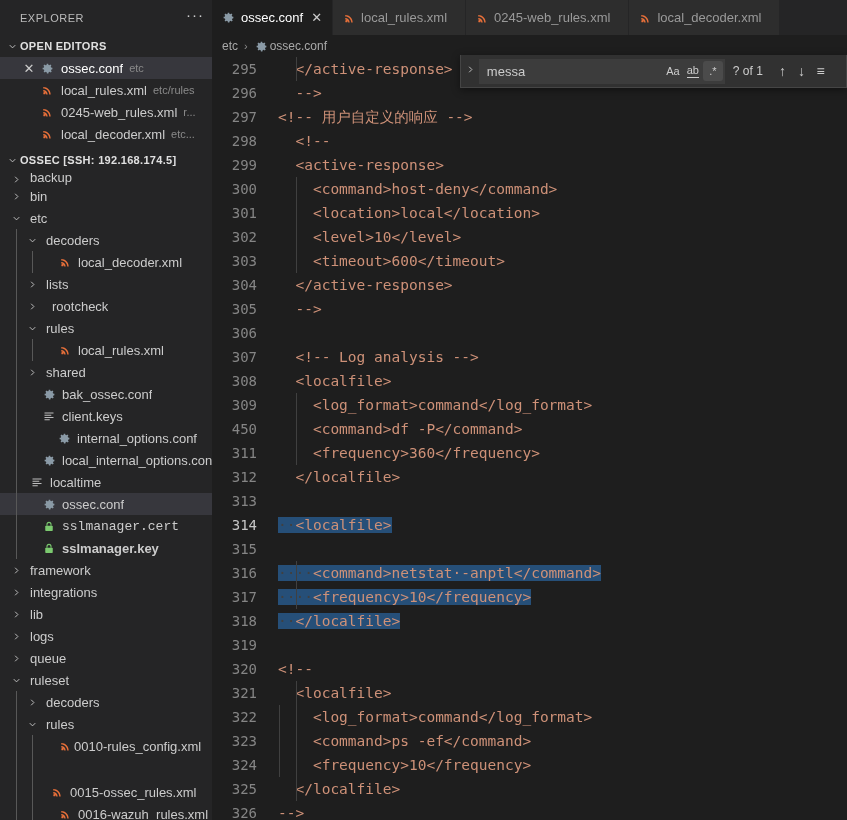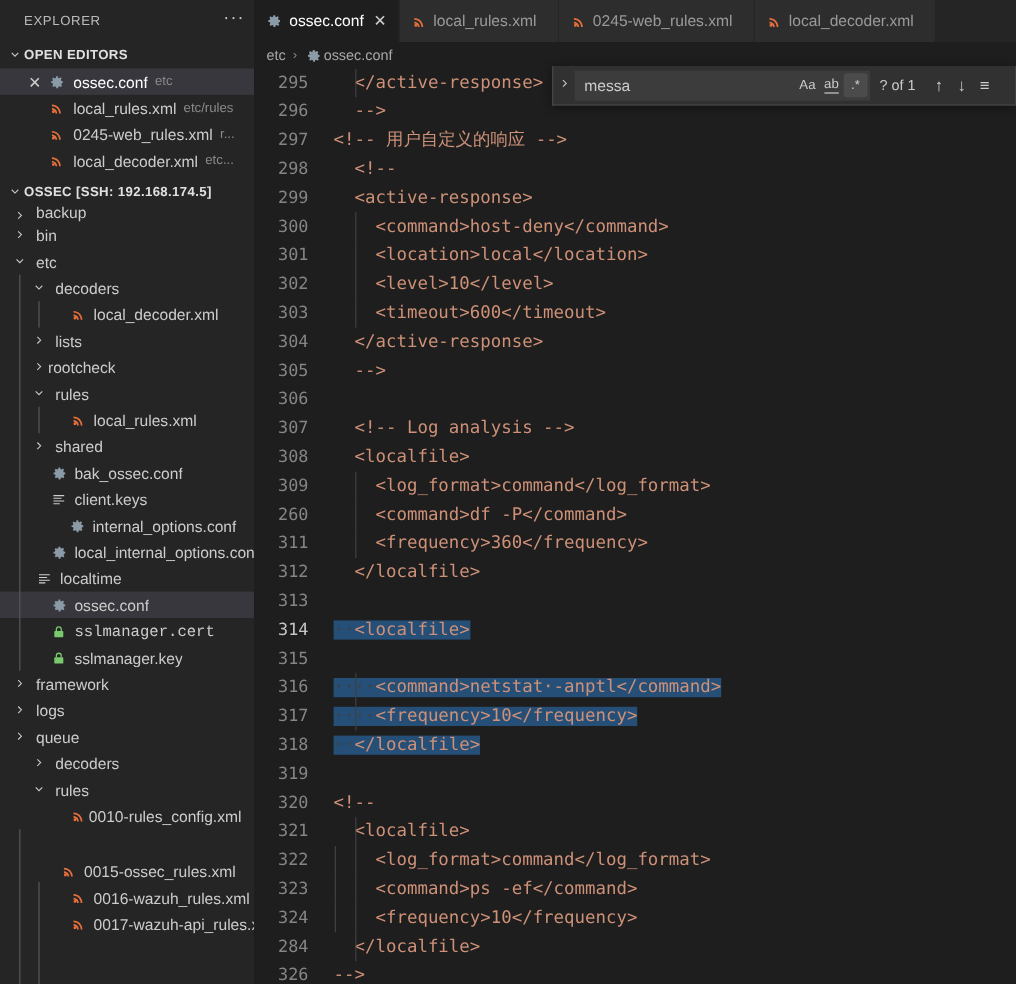--- a/index.html
+++ b/index.html
@@ -245,21 +245,21 @@
         <div class="row" style="padding-left: 24px;">
           <span class="twisty"><svg width="11" height="11" viewBox="0 0 16 16">
               <path d="M6 4l4 4-4 4" fill="none" stroke="#ccc" stroke-width="1.3"></path>
             </svg></span>
           <span class="lbl" style="margin-left: 6px;">lists</span>
         </div>
         <div class="row" style="padding-left: 24px;">
           <span class="twisty"><svg width="11" height="11" viewBox="0 0 16 16">
               <path d="M6 4l4 4-4 4" fill="none" stroke="#ccc" stroke-width="1.3"></path>
             </svg></span>
-          <span class="lbl" style="margin-left: 0;">rootcheck</span>
+          <span class="lbl" style="margin-left: 12px;">rootcheck</span>
         </div>
         <div class="row" style="padding-left: 24px;">
           <span class="twisty"><svg width="11" height="11" viewBox="0 0 16 16">
               <path d="M4 6l4 4 4-4" fill="none" stroke="#ccc" stroke-width="1.3"></path>
             </svg></span>
           <span class="lbl" style="margin-left: 6px;">rules</span>
         </div>
         <div class="row" style="padding-left: 40px;">
           <span class="twisty"></span>
           <span class="icn">
@@ -354,39 +354,57 @@
           <span class="lbl" style="margin-left: 4px;">sslmanager.cert</span>
         </div>
         <div class="row" style="padding-left: 24px;">
           <span class="twisty"></span>
           <span class="icn">
             <svg width="12" height="13" viewBox="0 0 16 16">
               <rect x="3" y="7" width="10" height="7" rx="1" fill="#7bc96f"></rect>
               <path d="M5.3 7V5.2a2.7 2.7 0 015.4 0V7" fill="none" stroke="#7bc96f" stroke-width="1.4"></path>
             </svg>
           </span>
-          <span class="lbl" style="margin-left: 4px;">sslmanager.key</span>
+          <span class="lbl" style="margin-left: 4px; font-weight: bold;">sslmanager.key</span>
         </div>
         <div class="row" style="padding-left: 8px;">
           <span class="twisty"><svg width="11" height="11" viewBox="0 0 16 16">
               <path d="M6 4l4 4-4 4" fill="none" stroke="#ccc" stroke-width="1.3"></path>
             </svg></span>
           <span class="lbl" style="margin-left: 6px;">framework</span>
         </div>
         <div class="row" style="padding-left: 8px;">
           <span class="twisty"><svg width="11" height="11" viewBox="0 0 16 16">
               <path d="M6 4l4 4-4 4" fill="none" stroke="#ccc" stroke-width="1.3"></path>
             </svg></span>
+          <span class="lbl" style="margin-left: 6px;">integrations</span>
+        </div>
+        <div class="row" style="padding-left: 8px;">
+          <span class="twisty"><svg width="11" height="11" viewBox="0 0 16 16">
+              <path d="M6 4l4 4-4 4" fill="none" stroke="#ccc" stroke-width="1.3"></path>
+            </svg></span>
+          <span class="lbl" style="margin-left: 6px;">lib</span>
+        </div>
+        <div class="row" style="padding-left: 8px;">
+          <span class="twisty"><svg width="11" height="11" viewBox="0 0 16 16">
+              <path d="M6 4l4 4-4 4" fill="none" stroke="#ccc" stroke-width="1.3"></path>
+            </svg></span>
           <span class="lbl" style="margin-left: 6px;">logs</span>
         </div>
         <div class="row" style="padding-left: 8px;">
           <span class="twisty"><svg width="11" height="11" viewBox="0 0 16 16">
               <path d="M6 4l4 4-4 4" fill="none" stroke="#ccc" stroke-width="1.3"></path>
             </svg></span>
           <span class="lbl" style="margin-left: 6px;">queue</span>
+        </div>
+        <div class="row" style="padding-left: 8px;">
+          <span class="twisty"><svg width="11" height="11" viewBox="0 0 16 16">
+              <path d="M4 6l4 4 4-4" fill="none" stroke="#ccc" stroke-width="1.3"></path>
+            </svg></span>
+          <span class="lbl" style="margin-left: 6px;">ruleset</span>
         </div>
         <div class="row" style="padding-left: 24px;">
           <span class="twisty"><svg width="11" height="11" viewBox="0 0 16 16">
               <path d="M6 4l4 4-4 4" fill="none" stroke="#ccc" stroke-width="1.3"></path>
             </svg></span>
           <span class="lbl" style="margin-left: 6px;">decoders</span>
         </div>
         <div class="row" style="padding-left: 24px;">
           <span class="twisty"><svg width="11" height="11" viewBox="0 0 16 16">
               <path d="M4 6l4 4 4-4" fill="none" stroke="#ccc" stroke-width="1.3"></path>
@@ -549,21 +567,21 @@
         </div>
         <div class="cline">
           <div class="lnum">308</div>
           <div class="ctext"><span class="ind">  </span><span>&lt;localfile&gt;</span></div>
         </div>
         <div class="cline">
           <div class="lnum">309</div>
           <div class="ctext"><span class="ind">    </span><span>&lt;log_format&gt;command&lt;/log_format&gt;</span><div class="iguide" style="left: 17.5px;"></div></div>
         </div>
         <div class="cline">
-          <div class="lnum">260</div>
+          <div class="lnum">450</div>
           <div class="ctext"><span class="ind">    </span><span>&lt;command&gt;df -P&lt;/command&gt;</span><div class="iguide" style="left: 17.5px;"></div></div>
         </div>
         <div class="cline">
           <div class="lnum">311</div>
           <div class="ctext"><span class="ind">    </span><span>&lt;frequency&gt;360&lt;/frequency&gt;</span><div class="iguide" style="left: 17.5px;"></div></div>
         </div>
         <div class="cline">
           <div class="lnum">312</div>
           <div class="ctext"><span class="ind">  </span><span>&lt;/localfile&gt;</span></div>
         </div>
@@ -608,21 +626,21 @@
         </div>
         <div class="cline">
           <div class="lnum">323</div>
           <div class="ctext"><span class="ind">    </span><span>&lt;command&gt;ps -ef&lt;/command&gt;</span><div class="iguide" style="left: 17.5px;"></div><div class="iguide" style="left: 1px;"></div></div>
         </div>
         <div class="cline">
           <div class="lnum">324</div>
           <div class="ctext"><span class="ind">    </span><span>&lt;frequency&gt;10&lt;/frequency&gt;</span><div class="iguide" style="left: 17.5px;"></div><div class="iguide" style="left: 1px;"></div></div>
         </div>
         <div class="cline">
-          <div class="lnum">284</div>
+          <div class="lnum">325</div>
           <div class="ctext"><span class="ind">  </span><span>&lt;/localfile&gt;</span><div class="iguide" style="left: 17.5px;"></div></div>
         </div>
         <div class="cline">
           <div class="lnum">326</div>
           <div class="ctext"><span class="ind"></span><span>--&gt;</span></div>
         </div>
       </div>
 
     <div id="find">
       <span class="fchev">

